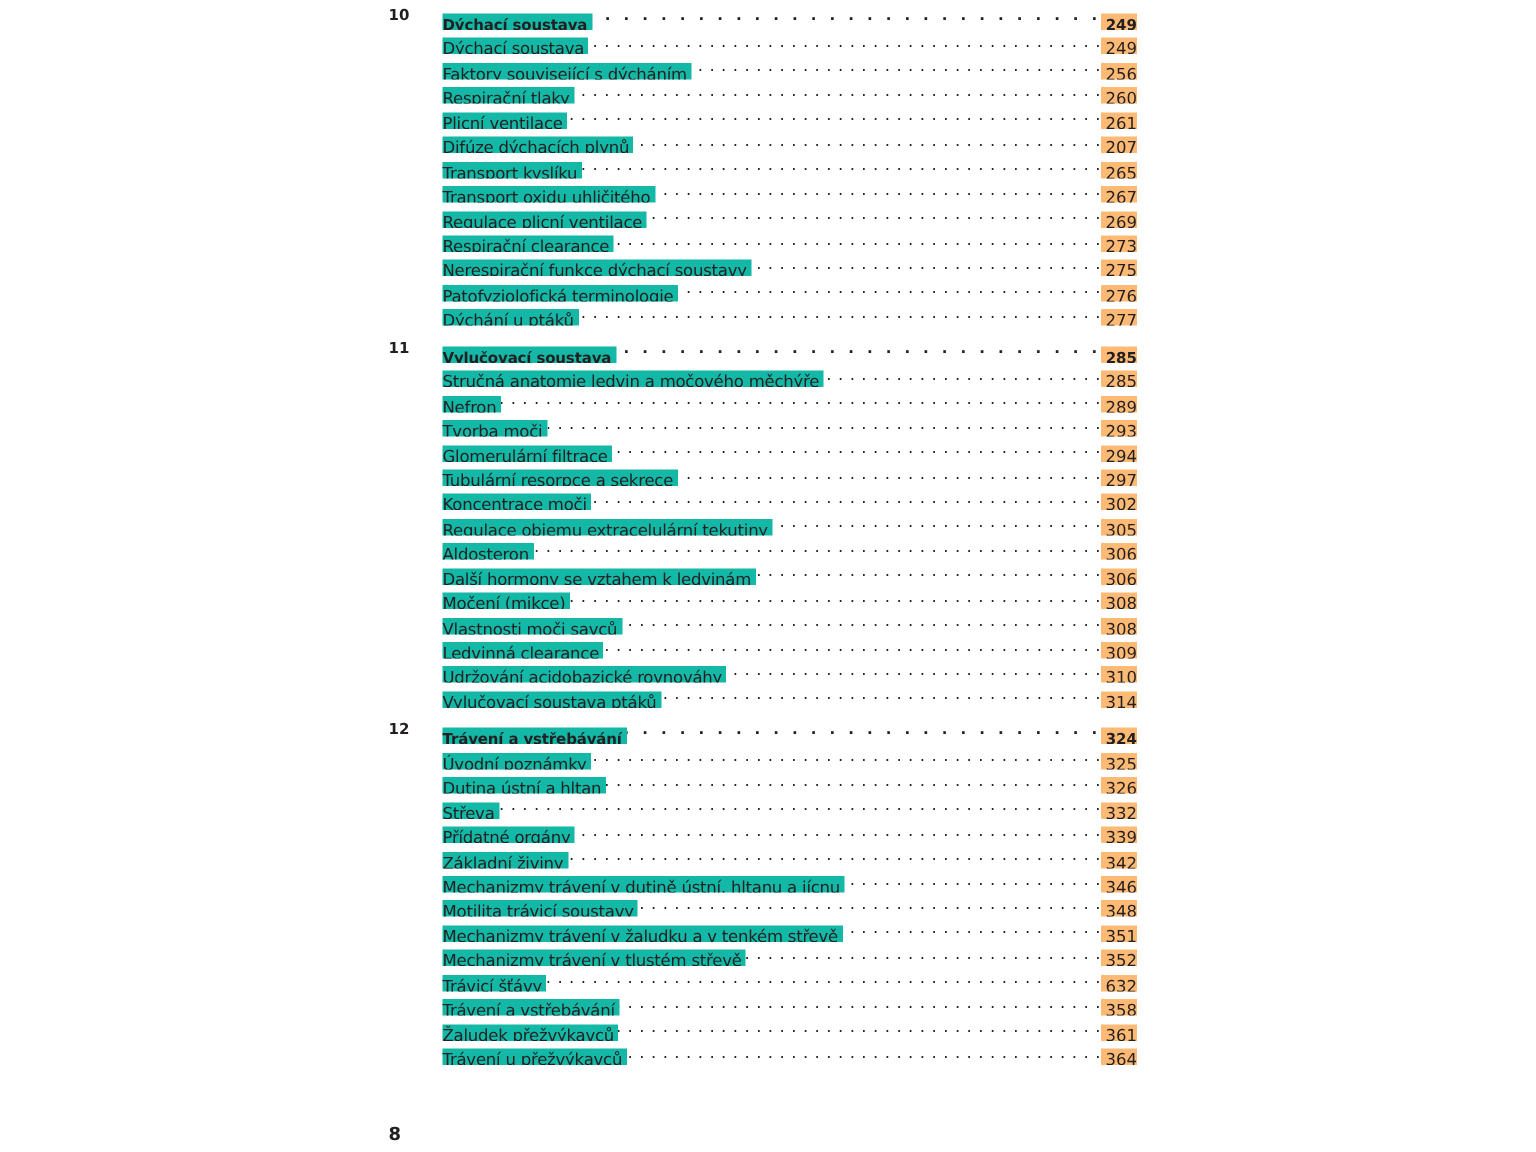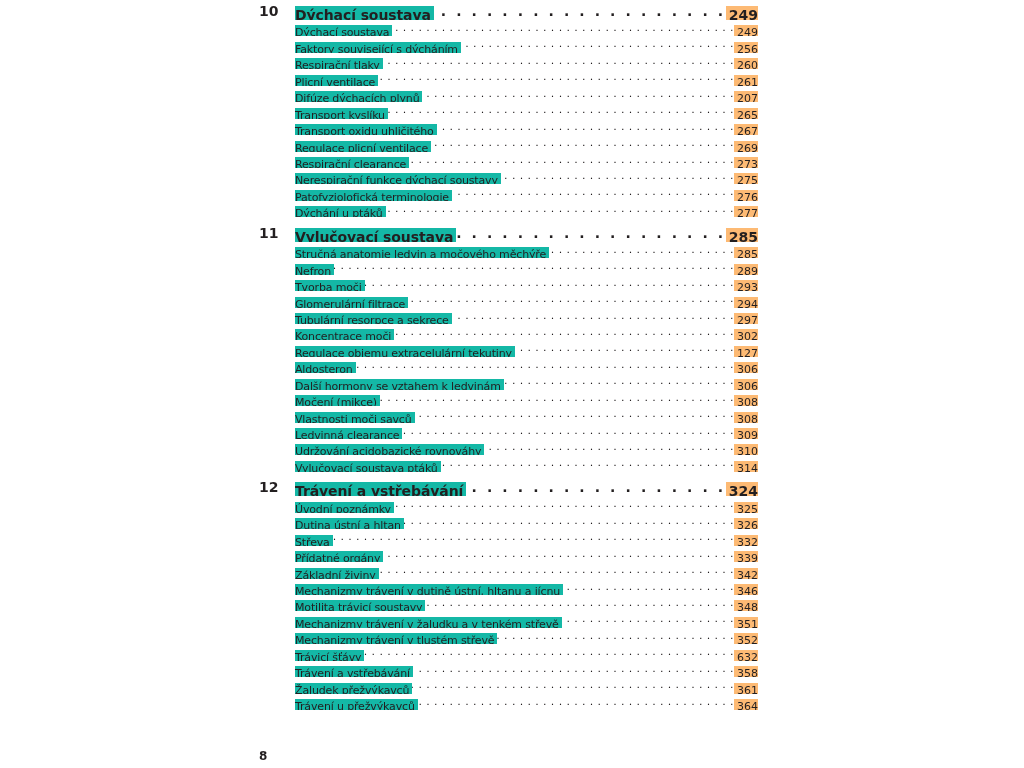--- a/index.html
+++ b/index.html
@@ -1,21 +1,21 @@
 <!DOCTYPE html>
 <html><head>
 <meta charset="utf-8">
 <style>
   html, body { margin: 0; padding: 0; background: #ffffff; }
   body { width: 1024px; height: 768px; position: relative; overflow: hidden;
          font-family: "DejaVu Sans", "Liberation Sans", sans-serif; color: #231f20; }
   .toc { position: absolute; left: 259px; top: 2px; width: 499px; }
   .chapter { margin-bottom: 6.5px; }
   .row { position: relative; display: flex; align-items: baseline; height: 16.45px; line-height: 16.45px; white-space: nowrap; overflow: hidden; }
-  .chap-row { height: 18px; line-height: 18px; font-weight: bold; font-size: 14px; }
+  .chap-row { height: 18px; line-height: 18px; font-weight: bold; font-size: 10px; }
   .sub-row { font-size: 11px; padding-left: 36px; }
   .num { position: absolute; left: 0; top: 0; font-weight: bold; }
   .title { padding-right: 3px; background: #14b8a6; position: relative; z-index: 1; letter-spacing: -0.15px; }
   .chap-row .title { margin-left: 36px; letter-spacing: -0.1px; }
   .leader { flex: 1; overflow: hidden; position: relative; height: 100%; }
   .leader::before { content: ". . . . . . . . . . . . . . . . . . . . . . . . . . . . . . . . . . . . . . . . . . . . . . . . . . . . . . . . . . . . . . . . . . . . . . . . . . . . . . . . . . . . . . . . . . . . . . . . . . . . . . . . . . . . . . . . . . . . . . . . . . . . . . . . . . . . . . . . . ";
     position: absolute; right: 0; top: 0; white-space: nowrap; letter-spacing: 0.4px; }
   .chap-row .leader::before { letter-spacing: 2.6px; }
   .page { padding-left: 3px; background: #fdba74; position: relative; z-index: 1; }
   .page-number { position: absolute; left: 259px; top: 749px; font-weight: bold; font-size: 12px; }
@@ -125,21 +125,21 @@
         <span class="page">297</span>
       </div>
       <div class="row sub-row">
         <span class="title">Koncentrace moči</span>
         <span class="leader"></span>
         <span class="page">302</span>
       </div>
       <div class="row sub-row">
         <span class="title">Regulace objemu extracelulární tekutiny</span>
         <span class="leader"></span>
-        <span class="page">127</span>
+        <span class="page">305</span>
       </div>
       <div class="row sub-row">
         <span class="title">Aldosteron</span>
         <span class="leader"></span>
         <span class="page">306</span>
       </div>
       <div class="row sub-row">
         <span class="title">Další hormony se vztahem k ledvinám</span>
         <span class="leader"></span>
         <span class="page">306</span>

